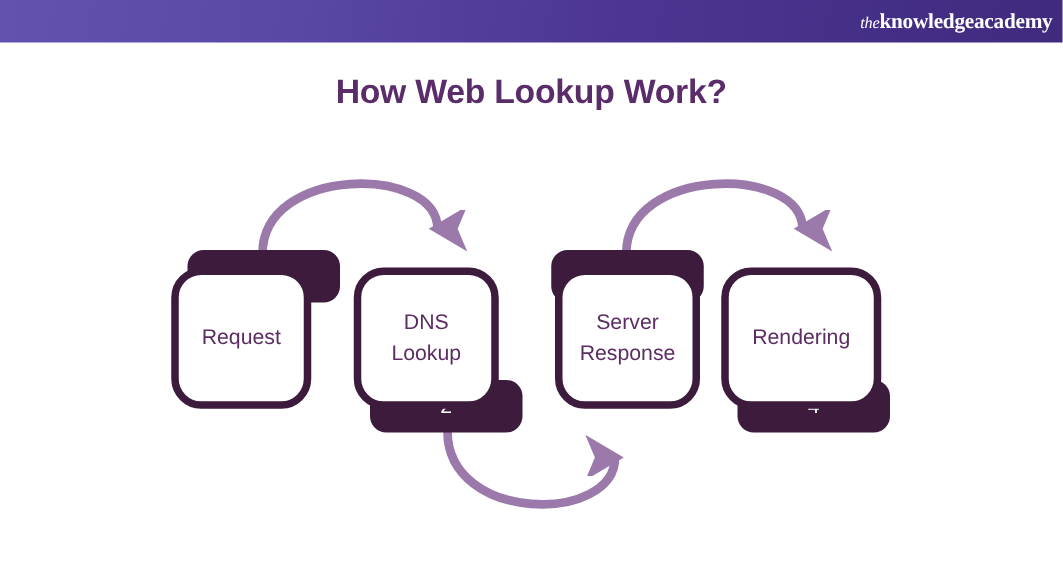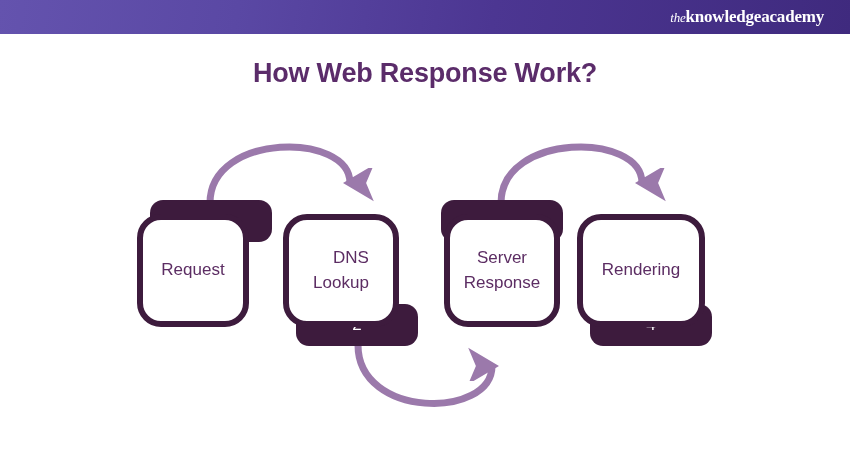--- a/index.html
+++ b/index.html
@@ -18,21 +18,21 @@
   
   .header {
     position: absolute;
     left: 0; top: 0;
     width: 850px; height: 34px;
     background: linear-gradient(100deg, #6453ae 0%, #5a48a4 28%, #4c3692 58%, #3f2a7e 100%);
     display: flex;
     align-items: center;
     justify-content: flex-end;
     box-sizing: border-box;
-    padding-right: 26px;
+    padding-right: 8px;
   }
   .logo {
     color: #ffffff;
     font-family: "Liberation Serif", serif;
     white-space: nowrap;
     letter-spacing: -0.2px;
   }
   .logo .lg-the {
     font-style: italic;
     font-size: 13px;
@@ -110,21 +110,21 @@
 </style>
 </head>
 <body>
 
 <div class="header">
   <div class="logo">
     <span class="lg-the">the</span><span class="lg-knowledge">knowledge</span><span class="lg-academy">academy</span>
   </div>
 </div>
 
-<div class="page-title">How Web Response Work?</div>
+<div class="page-title">How Web Lookup Work?</div>
 
 <div class="diagram">
 
   <svg class="arrows-layer" viewBox="0 0 850 450" width="850" height="450" xmlns="http://www.w3.org/2000/svg">
     <defs>
       <marker id="ah-down" markerWidth="7" markerHeight="7" refX="2.1" refY="5.6" orient="auto" markerUnits="strokeWidth">
         <path d="M 2.1,6.6 L -0.5,2.2 L 2.1,3.3 L 4.7,2.2 Z" fill="#9b79ab"></path>
       </marker>
       <marker id="ah-up" markerWidth="7" markerHeight="7" refX="2.1" refY="5.6" orient="auto" markerUnits="strokeWidth">
         <path d="M 2.1,6.6 L -0.5,2.2 L 2.1,3.3 L 4.7,2.2 Z" fill="#9b79ab"></path>
@@ -144,21 +144,21 @@
     </div>
     <div class="step-box" style="left:137px; top:214px; width:112px; height:113px;">
       <span class="step-label">Request</span>
     </div>
   </div>
 
   <div class="step">
     <div class="step-badge" style="left:296px; top:304px; width:122px;">
       <span>2</span>
     </div>
-    <div class="step-box" style="left:283px; top:214px; width:116px; height:113px;text-align:right;">
+    <div class="step-box" style="left:283px; top:214px; width:116px; height:113px;">
       <span class="step-label">DNS<br>Lookup</span>
     </div>
   </div>
 
   <div class="step">
     <div class="step-badge" style="left:441px; top:200px; width:122px;">
       <span>3</span>
     </div>
     <div class="step-box" style="left:444px; top:214px; width:116px; height:113px;">
       <span class="step-label">Server<br>Response</span>

